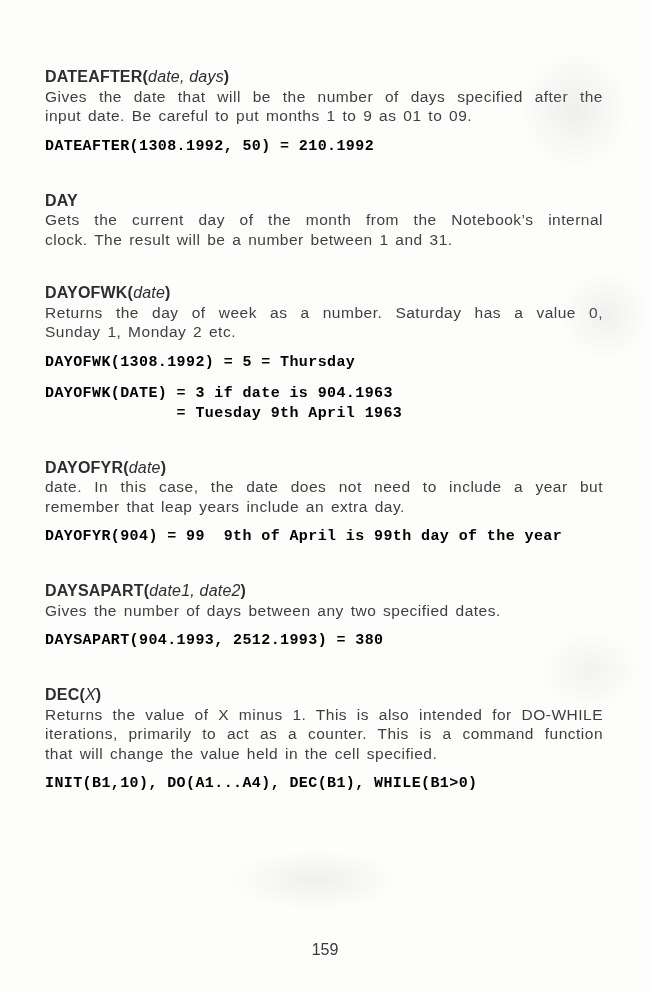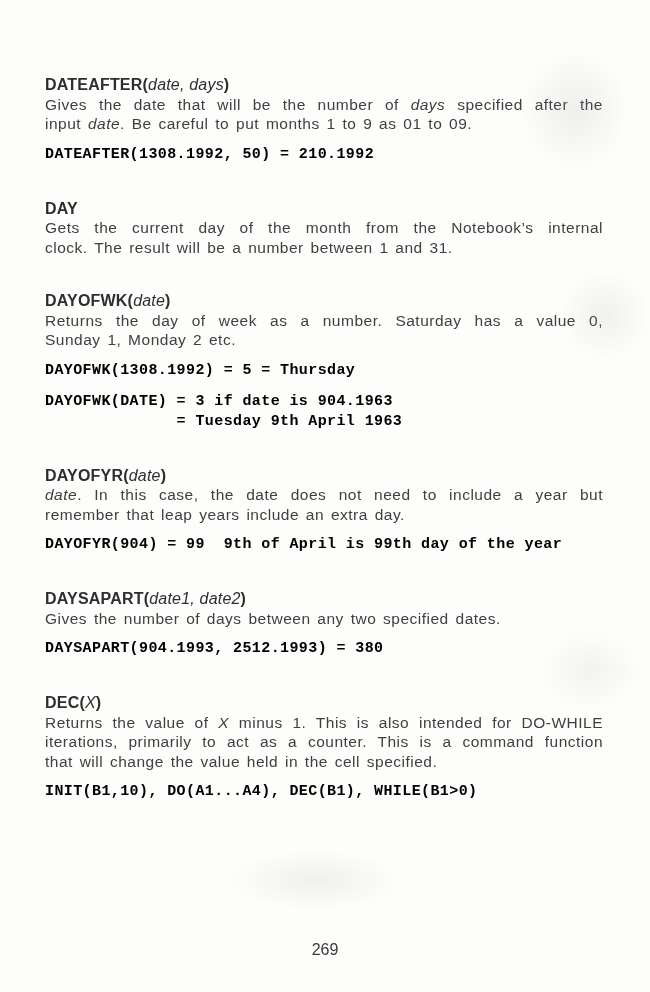--- a/index.html
+++ b/index.html
@@ -13,21 +13,21 @@
     height: 992px;
     margin: 0 auto;
     box-sizing: border-box;
     padding: 63px 47px 0 45px;
     background: #fdfdfc;
     color: #3f3f3f;
     overflow: hidden;
     font-family: "Liberation Sans", sans-serif;
   }
   section.func-section {
-    margin: 12px 0 34px 0;
+    margin: 4px 0 34px 0;
   }
   h3.func-heading {
     margin: 0;
     font: 700 16px/19.5px "Liberation Sans", sans-serif;
     color: #2e2e2e;
     letter-spacing: 0.2px;
   }
   h3.func-heading .it {
     font-weight: 400;
     font-style: italic;
@@ -40,21 +40,20 @@
     color: #3f3f3f;
   }
   p.body-para .line {
     display: block;
   }
   p.body-para .line.full {
     text-align: justify;
     text-align-last: justify;
   }
   p.body-para .it {
-    font-style: italic;
   }
   pre.code-block {
     margin: 11px 0 0 0;
     font: 700 15px/20px "Liberation Mono", monospace;
     letter-spacing: 0.4px;
     color: #000000;
     white-space: pre;
   }
   .page-number {
     position: absolute;
@@ -133,14 +132,14 @@
         <h3 class="func-heading"><span>DEC(</span><span class="it">X</span><span>)</span></h3>
         <p class="body-para">
           <span class="line full"><span>Returns the value of </span><span class="it">X</span><span> minus 1. This is also intended for DO-WHILE</span></span>
           <span class="line full"><span>iterations, primarily to act as a counter. This is a command function</span></span>
           <span class="line"><span>that will change the value held in the cell specified.</span></span>
         </p>
         <pre class="code-block"><div>INIT(B1,10), DO(A1...A4), DEC(B1), WHILE(B1&gt;0)</div></pre>
       </section>
     </main>
 
-  <div class="page-number">269</div>
+  <div class="page-number">159</div>
 </div>
 
 </body></html>

